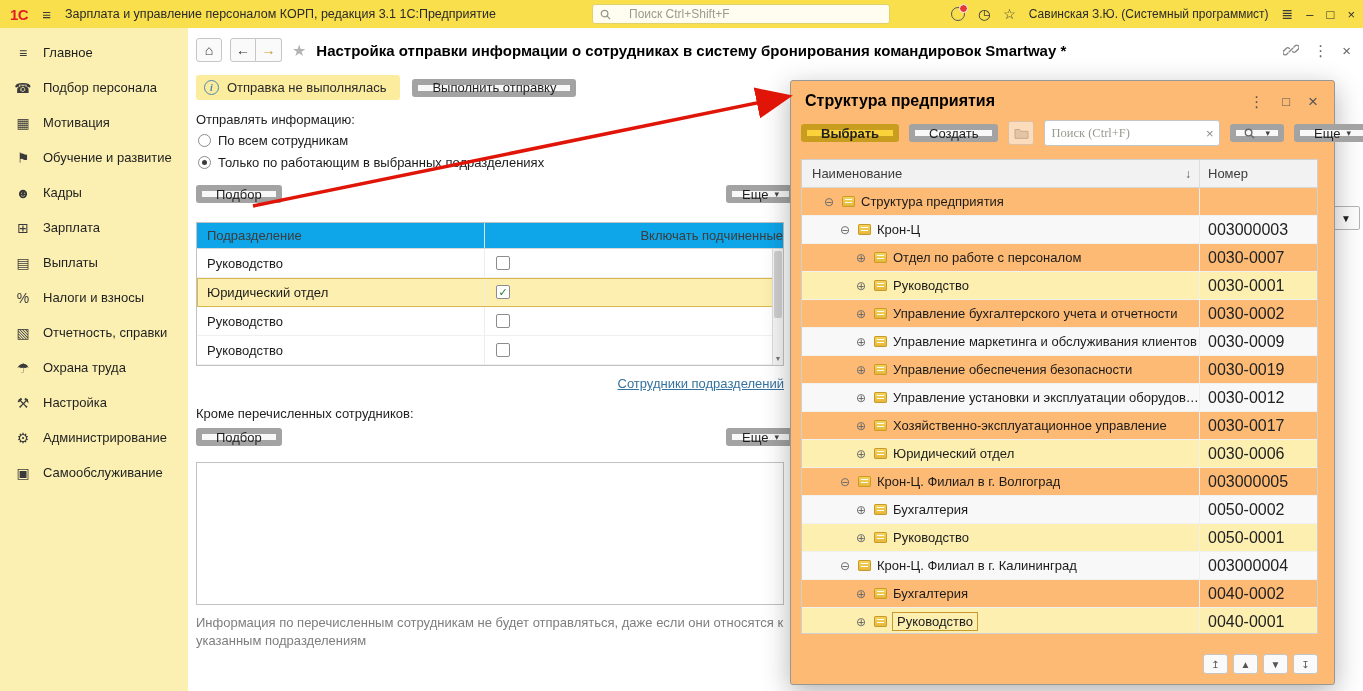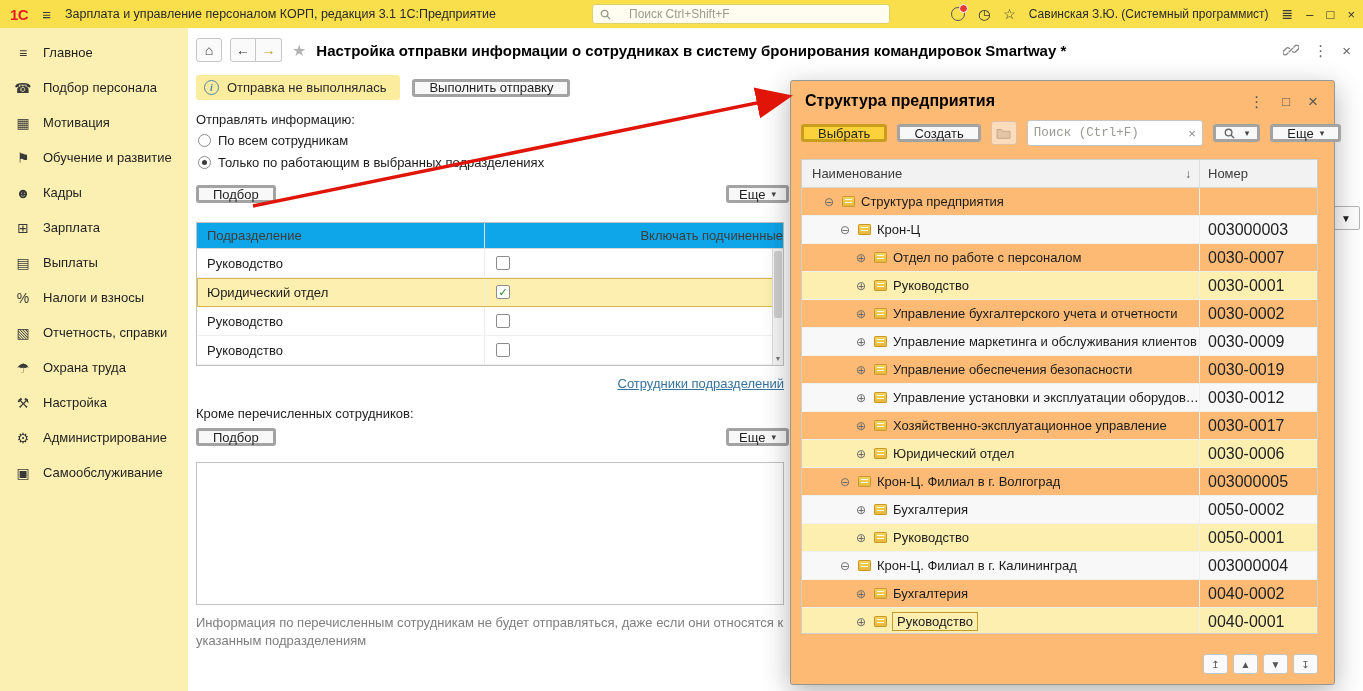--- a/index.html
+++ b/index.html
@@ -37,21 +37,21 @@
   .btn-group .icon-btn:first-child{border-radius:3px 0 0 3px}
   .btn-group .icon-btn:last-child{border-left:none;border-radius:0 3px 3px 0;color:#C29A20}
   .fav-star{font-size:16px;color:#B3B3B3;margin:0 2px;cursor:pointer}
   .page-title{font-size:15px;font-weight:bold;color:#000;white-space:nowrap;overflow:hidden;flex:1}
   .nav-right{display:flex;align-items:center;gap:14px}
   .nav-right .g{cursor:pointer;color:#666;font-size:15px;line-height:1}
 
   .status-row{position:absolute;left:8px;top:47px;display:flex;align-items:center;gap:12px}
   .badge{display:inline-flex;align-items:center;gap:8px;height:25px;padding:0 14px 0 8px;background:var(--badge-bg,#FCEC9E);border-radius:3px;color:#2a2a2a}
   .info-icon{width:15px;height:15px;border-radius:50%;border:1.5px solid #4F86B0;color:#4F86B0;font-size:10px;font-weight:bold;font-style:italic;display:inline-flex;align-items:center;justify-content:center;font-family:"Liberation Serif",serif}
-  .btn{display:inline-flex;align-items:center;justify-content:center;height:18px;padding:0 14px;background:#F8F8F8;border:3px solid #a3a3a3;border-radius:3px;cursor:pointer;font-size:13px;color:#1f1f1f;font-family:inherit;white-space:nowrap}
+  .btn{display:inline-flex;align-items:center;justify-content:center;height:18px;padding:0 14px;background:#F8F8F8;border:6px solid #a3a3a3;border-radius:3px;cursor:pointer;font-size:13px;color:#1f1f1f;font-family:inherit;white-space:nowrap}
   .caret{margin-left:6px;font-size:9px;color:#444}
 
   .lbl{position:absolute;left:8px;color:#1f1f1f}
   .radio-row{position:absolute;left:10px;display:flex;align-items:center;gap:7px;cursor:pointer}
   .radio{width:13px;height:13px;border:1px solid #8c8c8c;border-radius:50%;background:#fff;position:relative;flex:none}
   .radio.on::after{content:"";position:absolute;inset:3px;background:#3c3c3c;border-radius:50%}
 
   .dept-table{position:absolute;left:8px;top:194px;width:588px;height:144px;border:1px solid #C2C2C2;background:#fff;overflow:hidden}
   .m-head{display:flex;height:26px;background:#0ea5e9;border-bottom:1px solid #D8D8D8;align-items:center;color:#3c3c3c}
   .m-name-col{width:288px;flex:none;padding-left:10px;border-right:1px solid #E2E2E2;align-self:stretch;display:flex;align-items:center}
@@ -77,24 +77,24 @@
 
   
   .underlay-dd{position:absolute;left:1332px;top:206px;width:28px;height:24px;background:#FDFDFD;border:1px solid #B5B5B5;border-radius:2px;display:flex;align-items:center;justify-content:center;font-size:10px;color:#222;z-index:2;cursor:pointer}
 
   
   .dialog{position:absolute;left:790px;top:80px;width:545px;height:605px;background:#fdba74;border:1px solid #979797;border-radius:3px;box-shadow:0 8px 28px rgba(0,0,0,.3);z-index:30}
   .d-titlebar{display:flex;align-items:center;padding:11px 16px 4px 14px;gap:18px}
   .d-title{font-size:16px;font-weight:bold;flex:1;color:#000}
   .d-win{cursor:pointer;color:#555;line-height:1}
   .d-toolbar{display:flex;align-items:center;gap:10px;padding:6px 10px 8px}
-  .btn-primary{background:var(--select-button-bg,#FBD23B);border-color:var(--select-button-border,#C99E1E);font-weight:normal}
+  .btn-primary{background:var(--select-button-bg,#FBD23B);border-color:var(--select-button-border,#C99E1E);font-weight:bold}
   .icon-btn.dim{opacity:.55}
   .search-box{display:flex;align-items:center;width:176px;height:26px;border:1px solid #C6C6C6;border-radius:3px;background:#fff;padding:0 6px;gap:4px}
-  .search-box input{flex:1;border:none;outline:none;font-size:12.5px;font-family:Liberation Mono, monospace;min-width:0}
+  .search-box input{flex:1;border:none;outline:none;font-size:12.5px;font-family:Liberation Serif, serif;min-width:0}
   .clear-x{color:#8a8a8a;cursor:pointer;font-size:13px}
   .search-btn{padding:0 8px;gap:4px}
   .d-table{position:absolute;left:10px;right:16px;top:78px;bottom:50px;border:1px solid #D0D0D0;overflow:hidden}
   .d-head{display:flex;height:28px;background:#F2F2F2;border-bottom:1px solid #D8D8D8;align-items:center;color:#3c3c3c}
   .d-name-head{flex:1;padding-left:10px;display:flex;align-items:center;align-self:stretch;cursor:pointer}
   .sort-ind{margin-left:auto;margin-right:8px;color:#555;font-size:12px}
   .d-num-head{width:118px;padding-left:8px;border-left:1px solid #DDD;align-self:stretch;display:flex;align-items:center;cursor:pointer}
   .d-body{position:absolute;top:28px;left:0;right:0;bottom:0;overflow:hidden}
   .t-row{display:flex;height:28px;align-items:center;border-bottom:1px solid #F1F1F1;cursor:pointer}
   .t-row.zebra{background:#F8F8F8}

